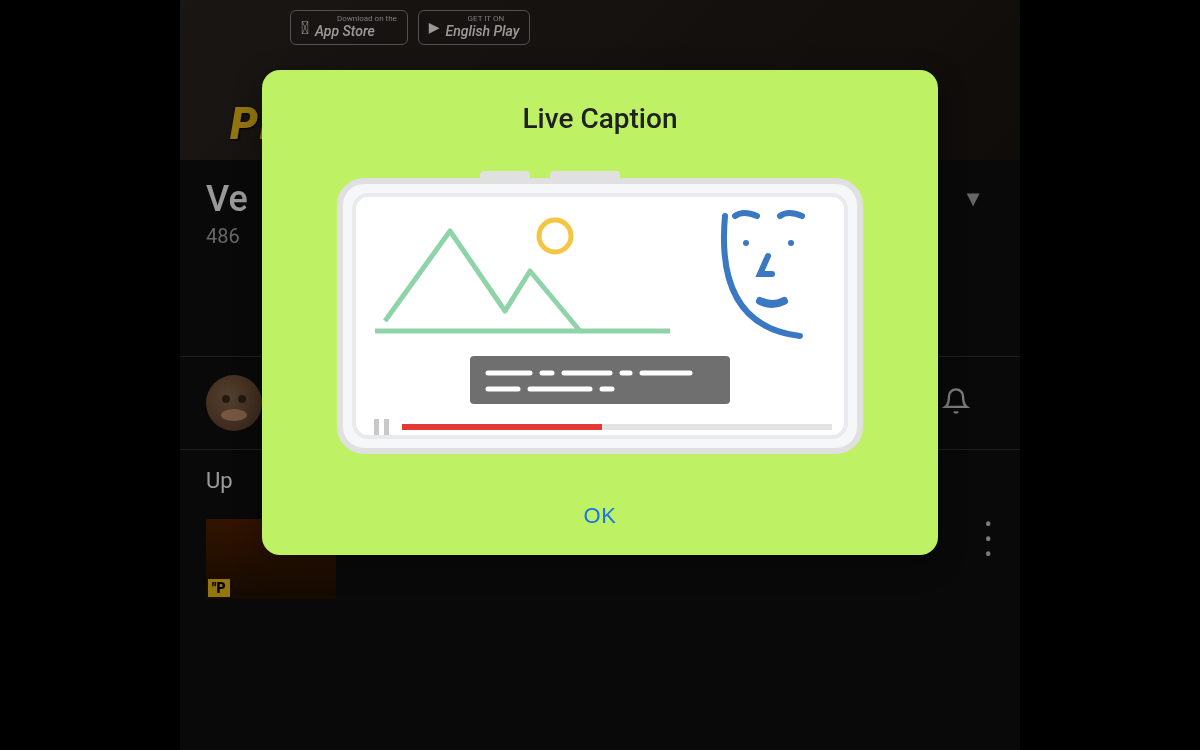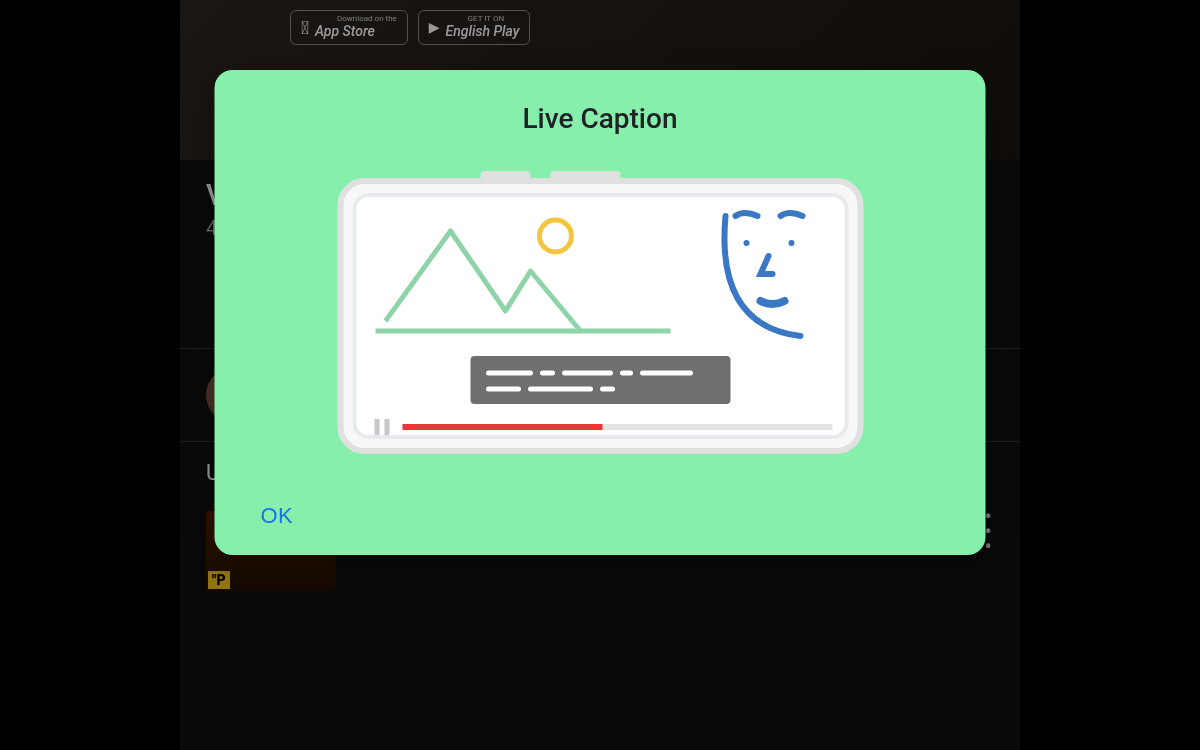--- a/index.html
+++ b/index.html
@@ -43,21 +43,21 @@
     letter-spacing: 2px;
     font-style: italic;
     text-shadow: 1px 1px 2px #000;
     white-space: nowrap;
   }
   .video-meta {
     padding: 18px 26px;
     color: #fff;
   }
   .video-title-row { display:flex; justify-content: space-between; align-items:center; }
-  .video-title { font-size: 29px; font-weight: 500; }
+  .video-title { font-size: 36px; font-weight: 500; }
   .video-views { font-size: 20px; color: #aaa; margin-top: 4px; }
   .chevron-down { color: #aaa; font-size: 22px; margin-right: 10px;}
   .divider { border-top: 1px solid #333; }
   .channel-row {
     display: flex;
     align-items: center;
     padding: 18px 26px;
   }
   .avatar {
     width: 56px; height: 56px; border-radius: 50%;
@@ -83,22 +83,22 @@
 
   
   .scrim {
     position: absolute; inset:0; background: rgba(0,0,0,0.4);
   }
   .dialog {
     position:absolute;
     top: 70px;
     left: 50%;
     transform: translateX(-50%);
-    width: 771px;
-    background: #86efac;
+    width: 676px;
+    background: #bef264;
     border-radius: 18px;
     padding: 32px 32px 18px;
     color: #202124;
     box-shadow: 0 8px 30px rgba(0,0,0,0.3);
   }
   .dialog-title {
     text-align: center;
     font-size: 28px;
     font-weight: 500;
     color: #202124;
@@ -109,21 +109,21 @@
     width: 540px;
   }
   .dialog-desc {
     font-size: 21px;
     line-height: 1.5;
     color: #5f6368;
     margin-bottom: 20px;
   }
   .dialog-actions {
     display:flex;
-    justify-content:flex-start;
+    justify-content:center;
   }
   .ok-button {
     background:none;
     border:none;
     color:#1a73e8;
     font-size:22px;
     font-weight:500;
     padding: 8px 14px;
     cursor:pointer;
     letter-spacing: 0.5px;

